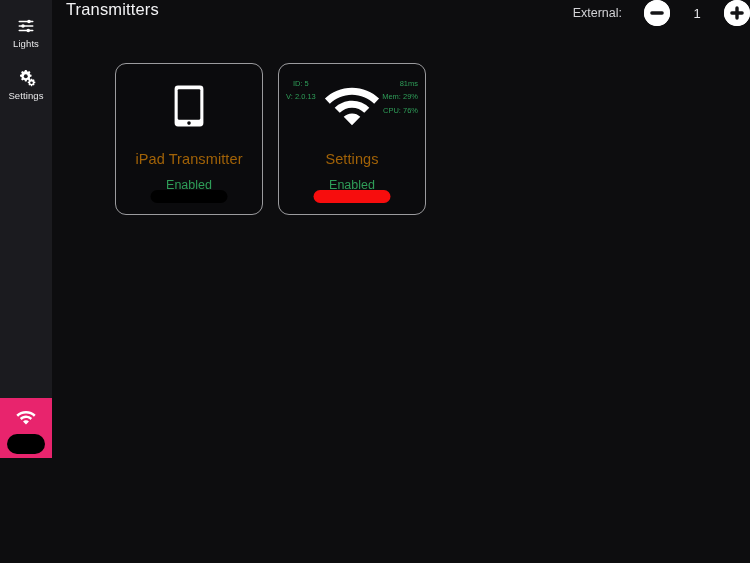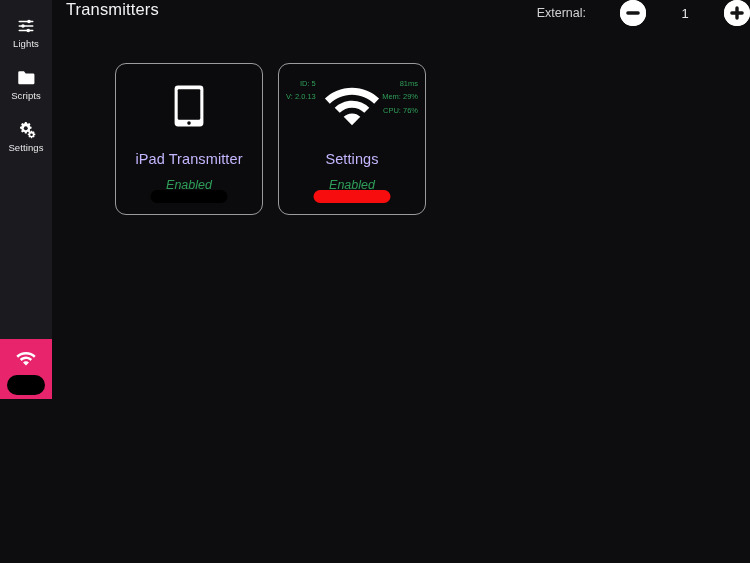--- a/index.html
+++ b/index.html
@@ -15,21 +15,21 @@
     background: #0d0d0f;
     font-family: "Liberation Sans", sans-serif;
     color: #ffffff;
     display: flex;
     -webkit-font-smoothing: antialiased;
   }
 
   
   #sidebar {
     width: 52px;
-    height: 399px;
+    height: 458px;
     background: #1b1b1f;
     flex: 0 0 52px;
     display: flex;
     flex-direction: column;
     align-items: flex-start;
     padding-top: 8px;
     position: relative;
   }
 
   .nav-item {
@@ -101,21 +101,21 @@
     font-size: 16.5px;
     font-weight: 400;
     color: #f2f2f4;
     letter-spacing: 0.15px;
   }
 
   #stepper {
     margin-left: auto;
     display: flex;
     align-items: center;
-    gap: 12px;
+    gap: 0;
   }
 
   #stepper-label {
     font-size: 12.5px;
     color: #d2d2d6;
     margin-right: 22px;
   }
 
   .round-btn {
     width: 26px;
@@ -162,30 +162,29 @@
     margin-top: 18px;
     height: 47px;
     display: flex;
     align-items: center;
     justify-content: center;
   }
   .card-icon svg { display: block; }
 
   .card-title {
     font-size: 14.5px;
-    color: #c4b5fd;
+    color: #a16207;
     margin-top: 22px;
     letter-spacing: 0.1px;
   }
 
   .card-status {
     font-size: 12.5px;
     color: #2f9e59;
     margin-top: 11px;
-    font-style: italic;
   }
 
   .card-bar {
     position: absolute;
     left: 50%;
     transform: translateX(-50%);
     bottom: 11px;
     width: 77px;
     height: 13px;
     border-radius: 7px;
@@ -205,21 +204,21 @@
   .stats-col {
     position: absolute;
     top: 15px;
     display: flex;
     flex-direction: column;
     gap: 4px;
     font-size: 7.5px;
     color: #2f9e59;
     line-height: 1.25;
   }
-  .stats-left  { left: 7px;  align-items: flex-end; }
+  .stats-left  { left: 7px;  align-items: center; }
   .stats-right { right: 7px; align-items: flex-end; text-align: center; }
 </style>
 </head>
 <body>
 
 <div id="sidebar">
 
   <div class="nav-item">
     <span class="nav-icon">
       <svg width="18" height="18" viewBox="0 0 24 24" fill="none" stroke="#ffffff" stroke-width="2" stroke-linecap="round">
@@ -228,28 +227,20 @@
         <line x1="3" y1="18" x2="21" y2="18"></line>
         <circle cx="16" cy="6" r="2.4" fill="#ffffff" stroke="none"></circle>
         <circle cx="8" cy="12" r="2.4" fill="#ffffff" stroke="none"></circle>
         <circle cx="15" cy="18" r="2.4" fill="#ffffff" stroke="none"></circle>
       </svg>
     </span>
     <span class="nav-label">Lights</span>
   </div>
 
 
-  <div class="nav-item">
-    <span class="nav-icon">
-      <svg width="19" height="16" viewBox="0 0 24 20" fill="#ffffff">
-        <path d="M1.6 3.2a1.6 1.6 0 0 1 1.6-1.6h5.6l2.2 2.6h9.4a1.6 1.6 0 0 1 1.6 1.6v10.4a1.6 1.6 0 0 1-1.6 1.6H3.2a1.6 1.6 0 0 1-1.6-1.6z"></path>
-      </svg>
-    </span>
-    <span class="nav-label">Scripts</span>
-  </div>
 
   <div class="nav-item">
     <span class="nav-icon">
       <svg width="19" height="18" viewBox="0 0 24 24" fill="#ffffff">
         <path d="M9.4 3.1l.5-1.9h2.3l.5 1.9 1.3.55 1.7-1 1.6 1.65-1 1.7.55 1.3 1.9.5v2.3l-1.9.5-.55 1.3 1 1.7-1.6 1.65-1.7-1-1.3.55-.5 1.9H9.9l-.5-1.9-1.3-.55-1.7 1-1.6-1.65 1-1.7-.55-1.3-1.9-.5v-2.3l1.9-.5.55-1.3-1-1.7L6.4 2.65l1.7 1z"></path>
         <circle cx="11.05" cy="9.6" r="2.6" fill="#1b1b1f"></circle>
         <path d="M17.6 14.1l.35-1.25h1.5l.35 1.25.85.35 1.1-.65 1.05 1.05-.65 1.1.35.85 1.25.35v1.5l-1.25.35-.35.85.65 1.1-1.05 1.05-1.1-.65-.85.35-.35 1.25h-1.5l-.35-1.25-.85-.35-1.1.65-1.05-1.05.65-1.1-.35-.85-1.25-.35v-1.5l1.25-.35.35-.85-.65-1.1 1.05-1.05 1.1.65z"></path>
         <circle cx="18.7" cy="18.4" r="1.75" fill="#1b1b1f"></circle>
       </svg>
     </span>

